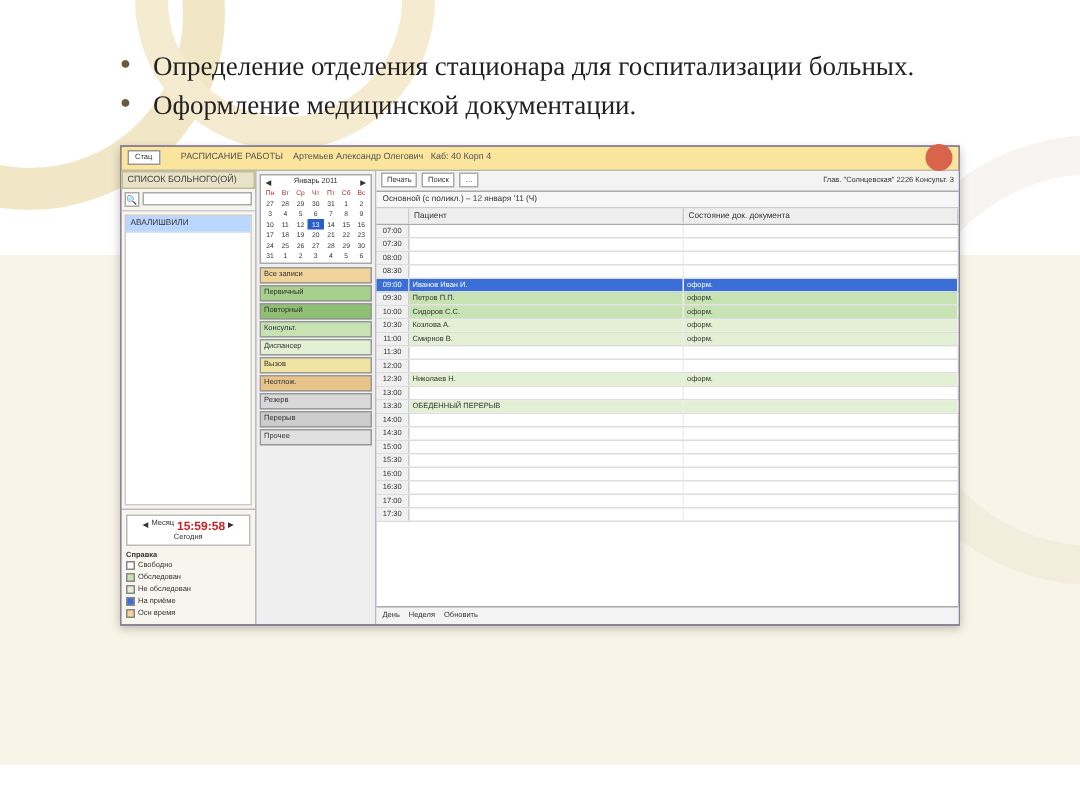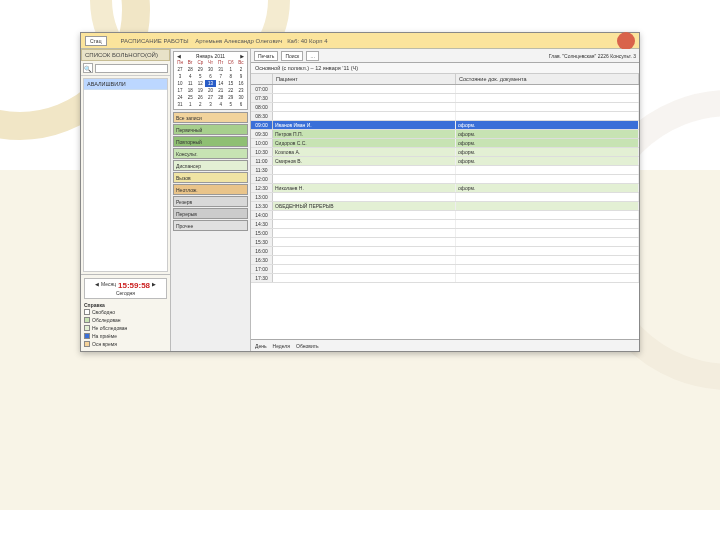--- a/index.html
+++ b/index.html
@@ -82,20 +82,24 @@
 </style>
 </head>
 <body>
 
 <div class="bg-deco bg1"></div>
 <div class="bg-deco bg2"></div>
 <div class="bg-deco bg3"></div>
 <div class="bg-band"></div>
 
 <div class="slide">
+  <ul class="bullets">
+    <li>Определение отделения стационара для госпитализации больных.</li>
+    <li>Оформление медицинской документации.</li>
+  </ul>
 
   <div class="app">
 
     <div class="app-header">
       <div class="btn">Стац</div>
       <div class="user">
         <span>РАСПИСАНИЕ</span>
         <span>РАБОТЫ</span>
         &nbsp;&nbsp;
         <span>Артемьев Александр Олегович</span>

